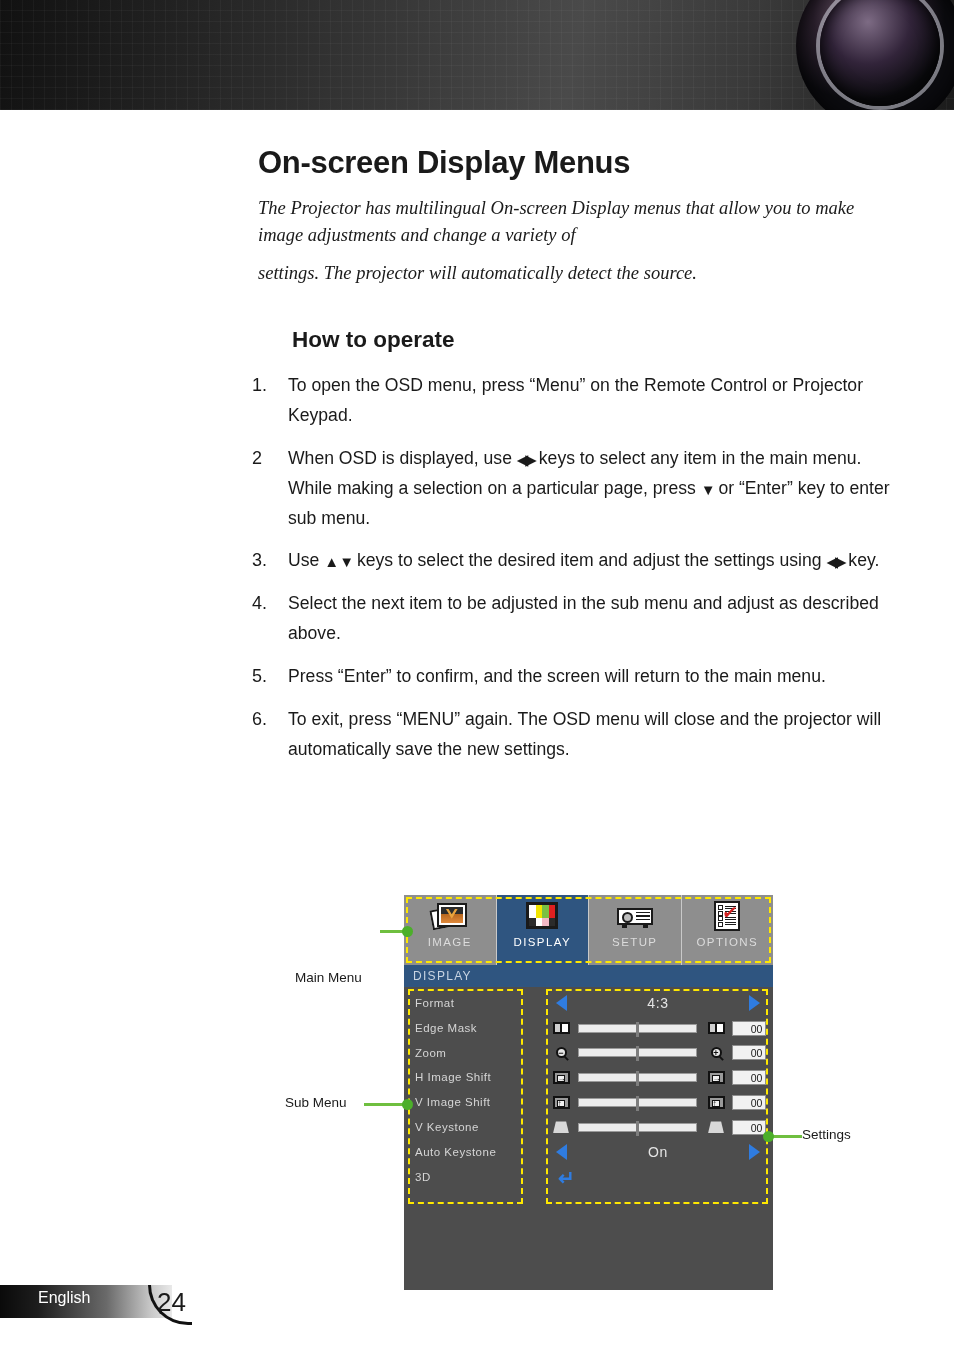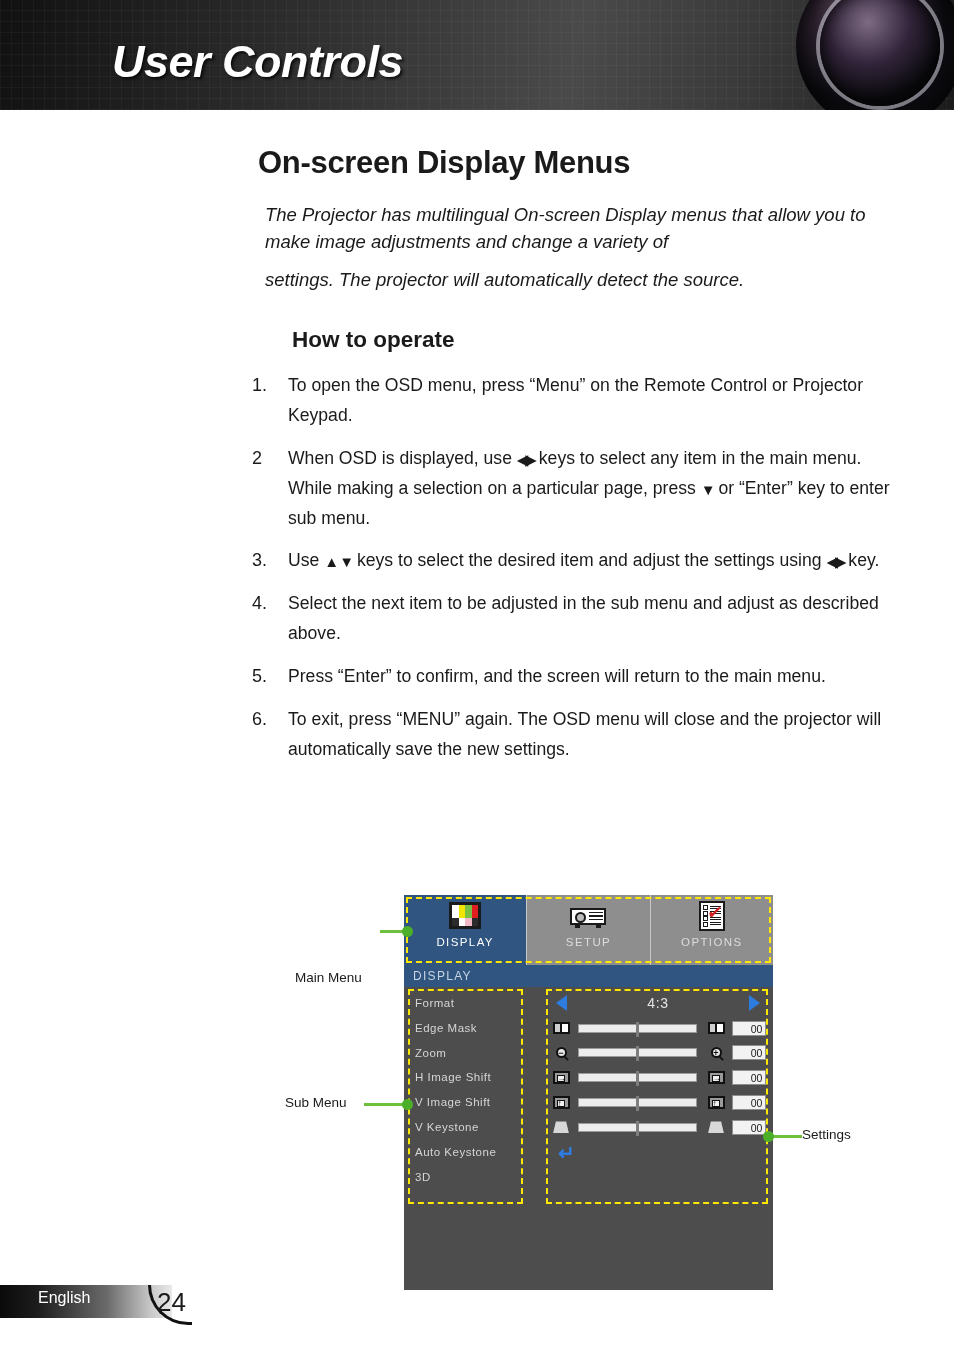--- a/index.html
+++ b/index.html
@@ -55,21 +55,21 @@
   .page-title {
     position: absolute; left: 258px; top: 35px;
     font-size: 31px; font-weight: bold; color: #1a1a1a;
     letter-spacing: -0.3px;
   }
   .intro {
     position: absolute; left: 258px; top: 85px; width: 625px;
     font-size: 18.5px; font-style: italic; color: #1a1a1a;
     line-height: 1.45;
   }
-  .intro p { margin: 7px; }
+  .intro p { margin: 0; font-family: Liberation Serif, serif; }
   .intro p.spaced { margin-top: 11px; }
 
   .sub-title {
     position: absolute; left: 292px; top: 217px;
     font-size: 22.5px; font-weight: bold; color: #1a1a1a;
   }
 
   .steps { position: absolute; left: 252px; top: 260px; width: 640px; }
   .step { display: flex; margin-bottom: 12px; }
   .step-num {
@@ -295,21 +295,20 @@
   }
   .footer-page {
     position: absolute; left: 157px; top: 2px;
     font-size: 26px; color: #1a1a1a;
   }
 </style>
 </head>
 <body>
 
 <div class="header">
-  <div class="header-title">User Controls</div>
   <div class="lens"></div>
 </div>
 
 <div class="content">
 
   <div class="page-title">On-screen Display Menus</div>
 
   <div class="intro">
     <p>The Projector has multilingual On-screen Display menus that allow you to make image adjustments and change a variety of</p>
     <p class="spaced">settings. The projector will automatically detect the source.</p>
@@ -349,20 +348,31 @@
       <div class="step-text">To exit, press “MENU” again. The OSD menu will close and the projector will automatically save the new settings.</div>
     </div>
 
   </div>
 
   <div class="osd">
     <div class="osd-panel">
 
       <div class="tabbar">
 
+        <div class="tab">
+          <div class="tab-icon">
+            <div class="ic-image-back"></div>
+            <div class="ic-image-front">
+                <div class="ic-image-photo">
+                  <div class="ic-image-sun"></div>
+                </div>
+              </div>
+          </div>
+          <div class="tab-label">IMAGE</div>
+        </div>
 
         <div class="tab active">
           <div class="tab-icon">
             <div class="ic-display">
               <span style="background:#ffffff"></span>
               <span style="background:#f2e500"></span>
               <span style="background:#7ac043"></span>
               <span style="background:#e02020"></span>
             </div>
             <div style="position:absolute;left:7px;top:18px;width:26px;height:8px;display:flex;">
@@ -513,20 +523,25 @@
             </div>
           <div class="slider-track">
               <div class="slider-knob"></div>
             </div>
           <div class="slider-icon-r">
               <span class="g-key-w inv"></span>
             </div>
           <div class="val-box">00</div>
         </div>
 
+        <div class="set-row">
+          <div class="arrow-l"></div>
+          <div class="set-value-center">On</div>
+          <div class="arrow-r"></div>
+        </div>
 
         <div class="enter-row">
           <span class="enter-arrow">↵</span>
         </div>
 
       </div>
 
       <div class="dash" style="left:2px; top:2px; width:365px; height:66px;"></div>
       <div class="dash" style="left:4px; top:94px; width:115px; height:215px;"></div>
       <div class="dash" style="left:142px; top:94px; width:222px; height:215px;"></div>

